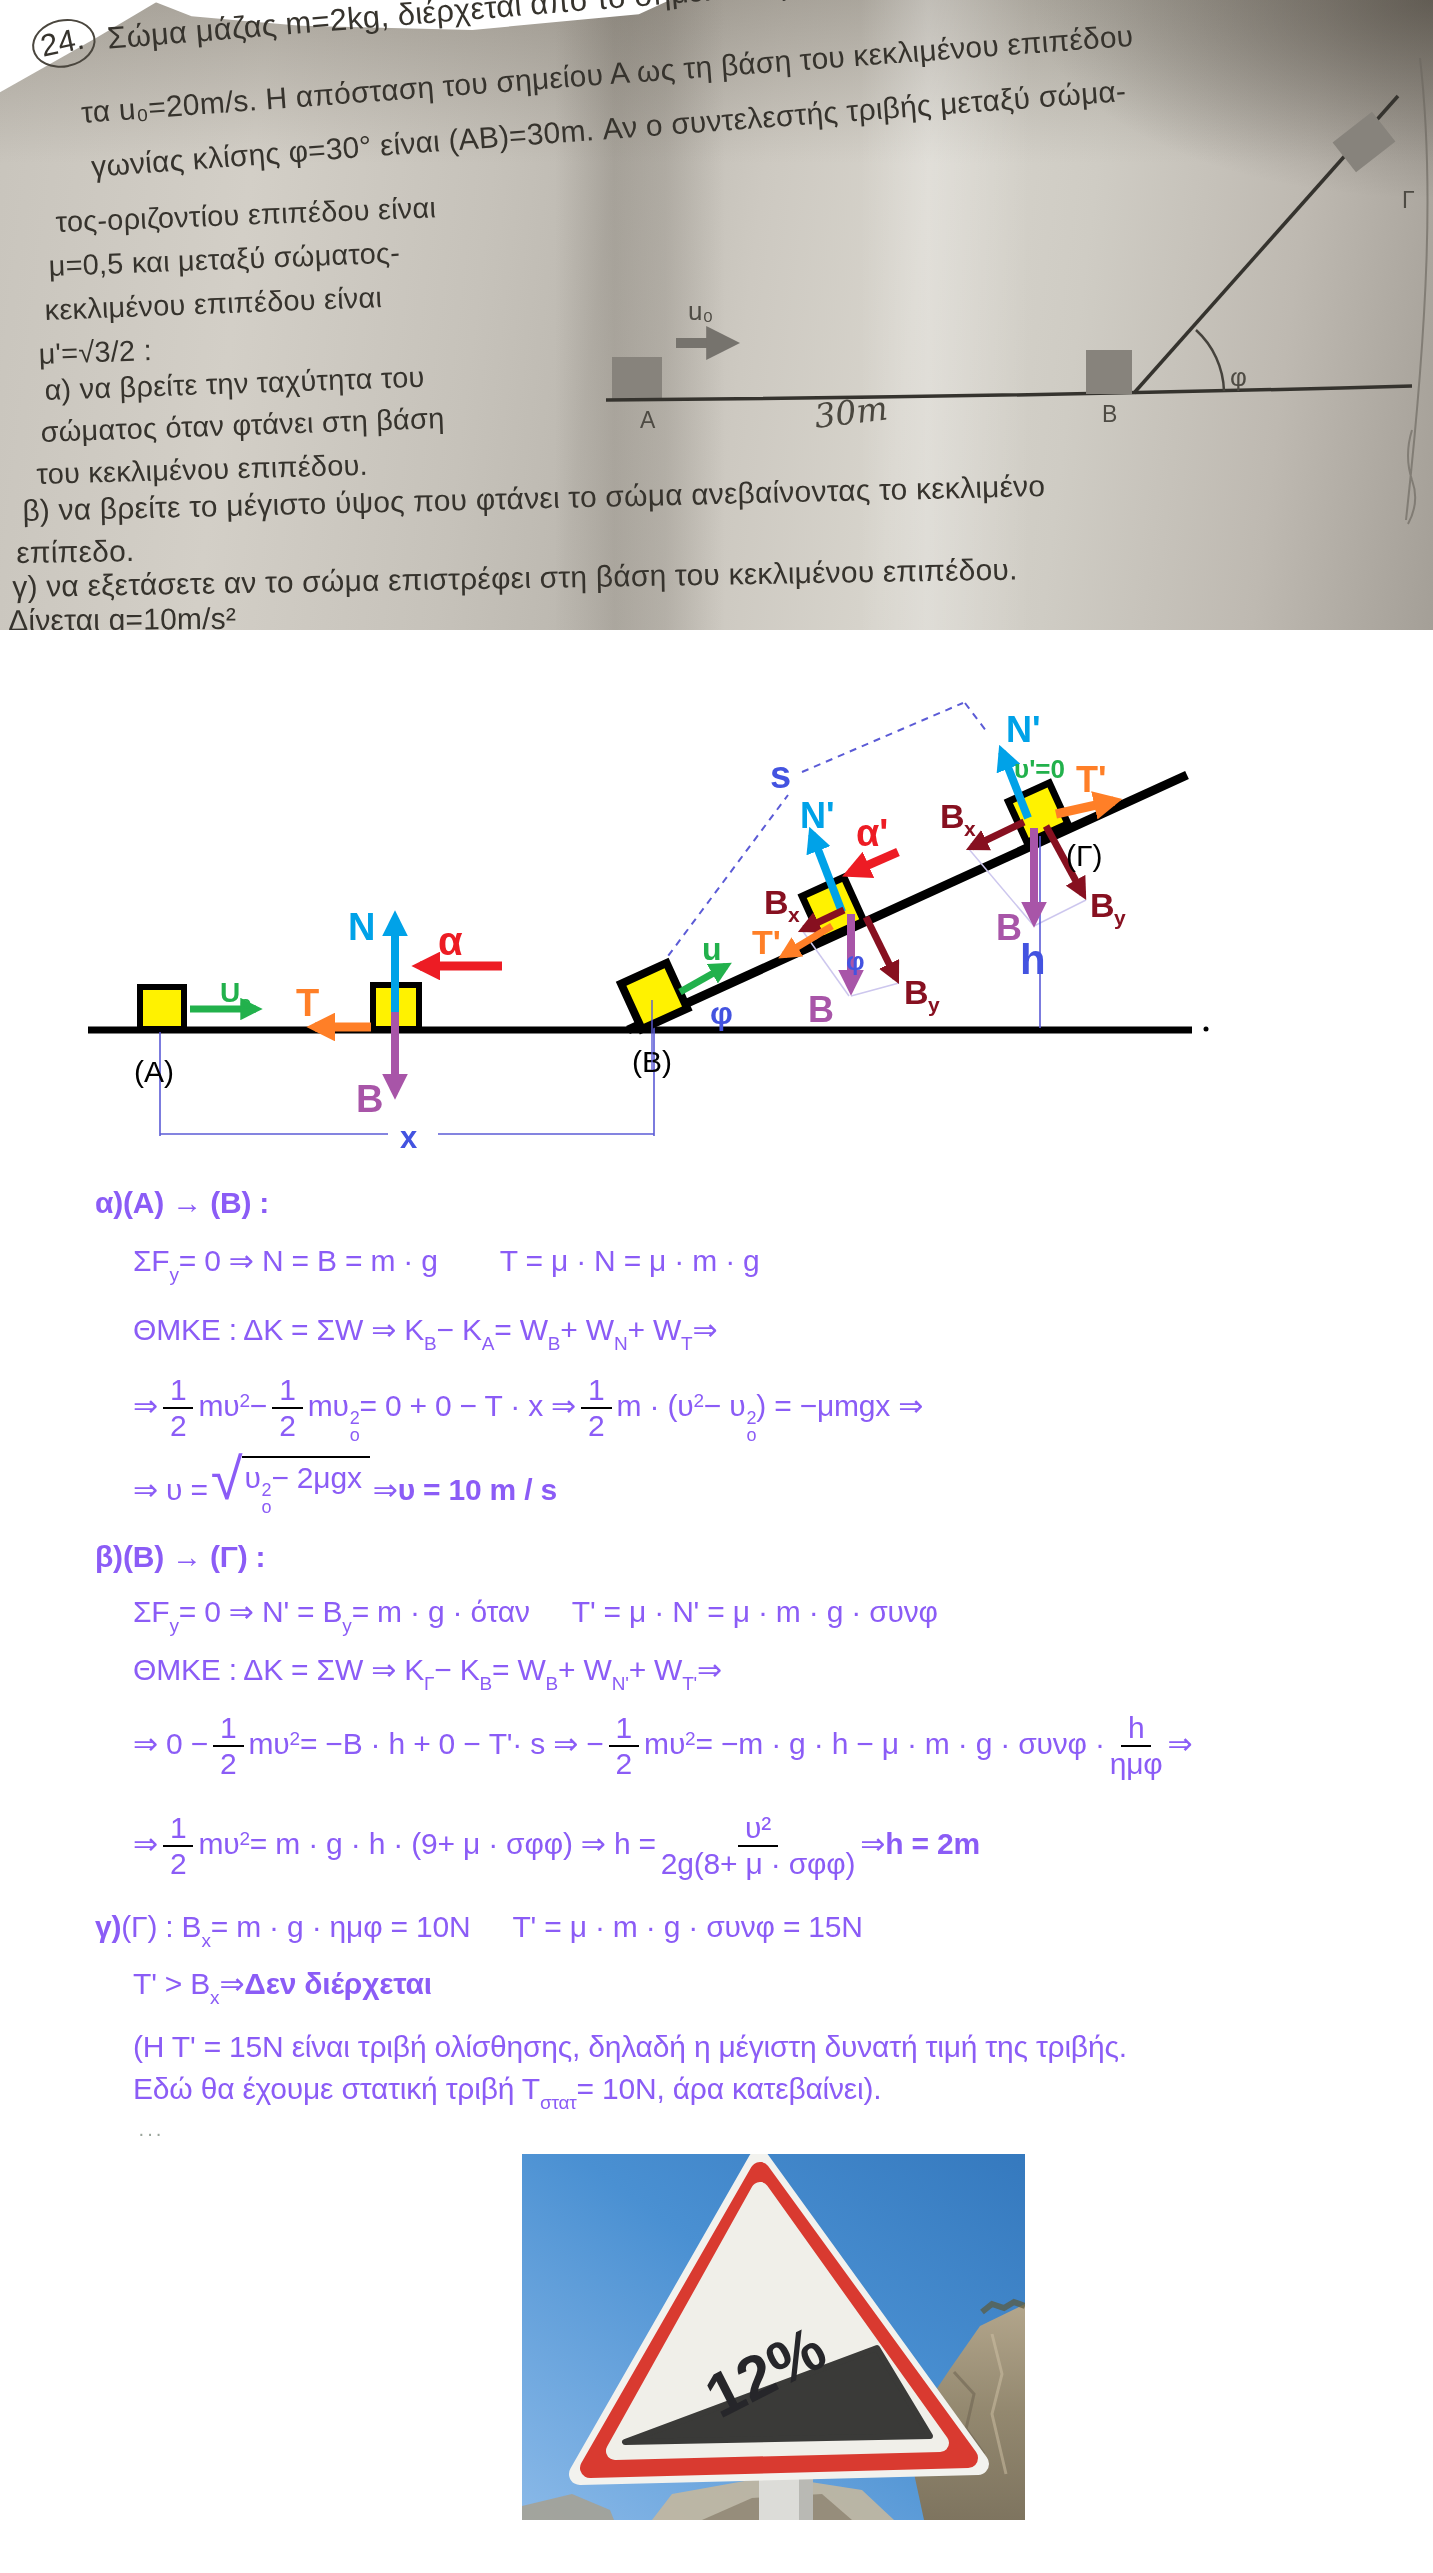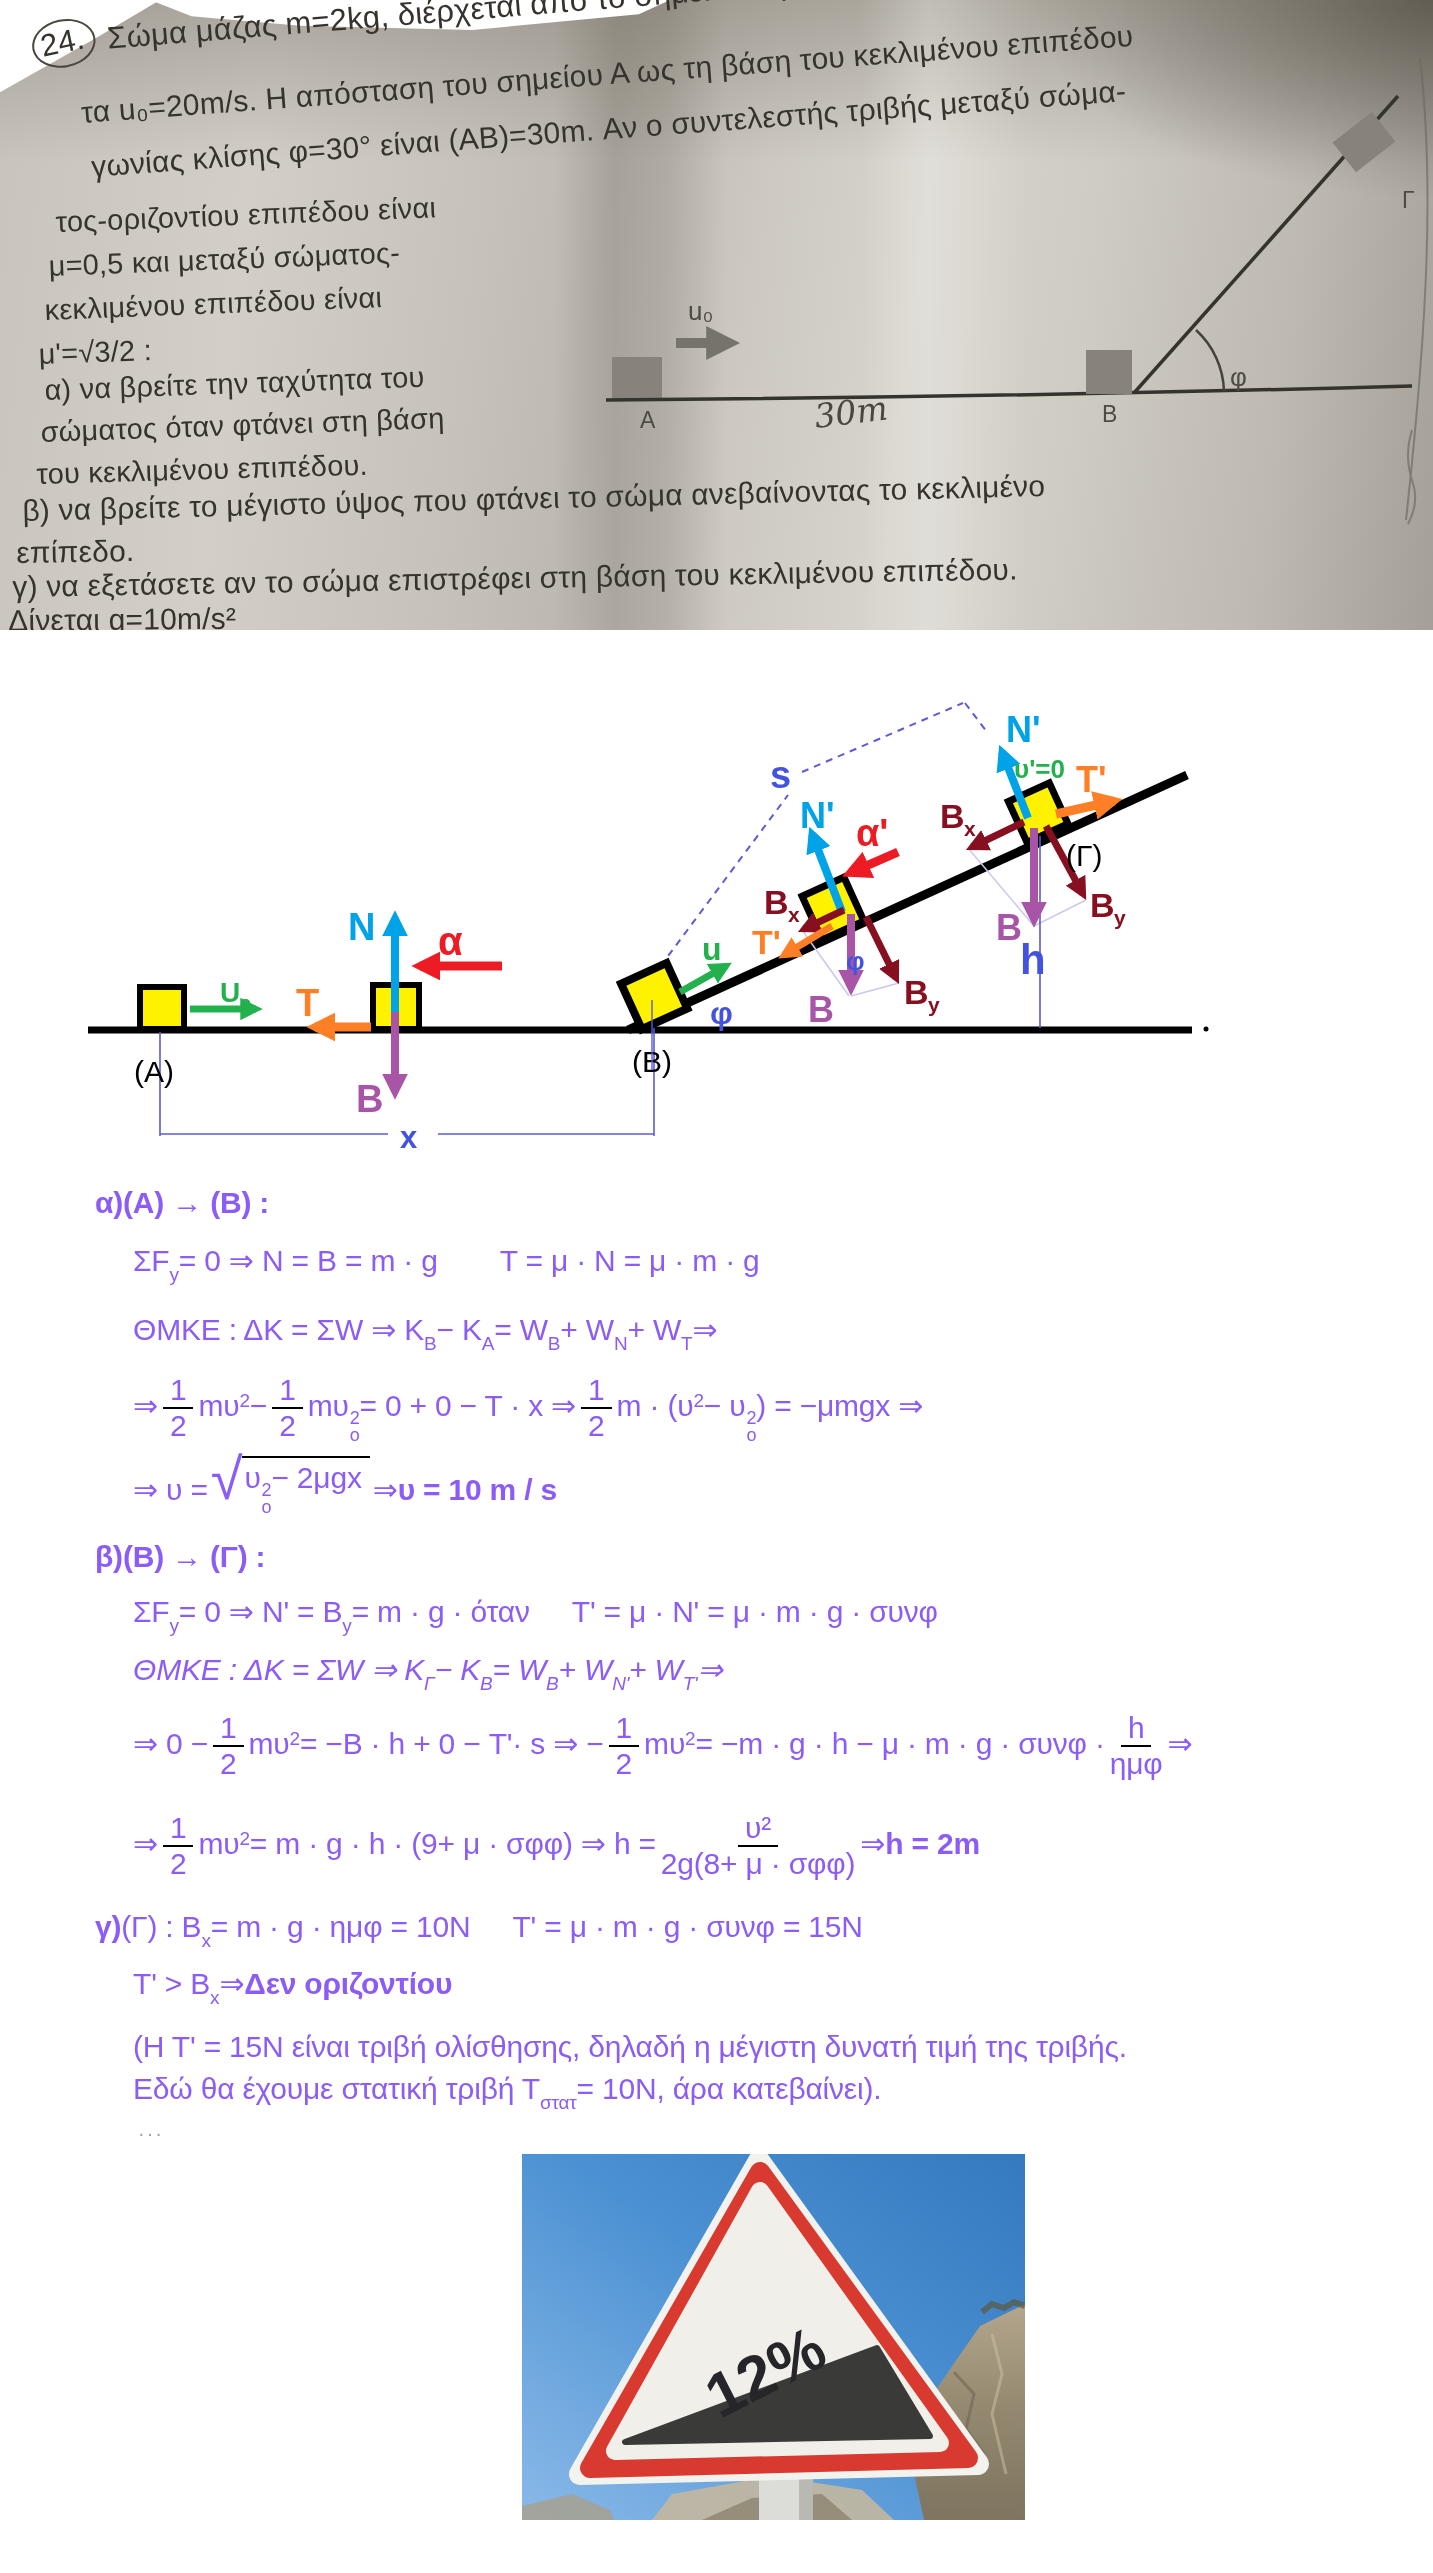--- a/index.html
+++ b/index.html
@@ -236,40 +236,40 @@
         </span><span class="tk">) = −μmgx ⇒</span></div>
       <div class="sol-line" style="top: 1456px; left: 133px;"><span class="tk">⇒ υ = </span><span class="sq">
           <span class="sym">√</span>
           <span class="bd"><span class="tk">υ</span><span class="ss">
               <span>2</span>
               <span>ο</span>
             </span><span class="tk"> − 2μgx</span></span>
         </span><span class="tk"> ⇒ </span><span class="tk b">υ = 10 m / s</span></div>
       <div class="sol-line" style="top: 1540px; left: 95px;"><span class="tk b">β) </span><span class="tk b">(Β) → (Γ) :</span></div>
       <div class="sol-line" style="top: 1594px; left: 133px;"><span class="tk">ΣF</span><span class="sub">y</span><span class="tk"> = 0 ⇒ Ν' = Β</span><span class="sub">y</span><span class="tk"> = m · g · όταν</span><span class="gap" style="width: 42px;"></span><span class="tk">Τ' = μ · Ν' = μ · m · g · συνφ</span></div>
-      <div class="sol-line" style="top: 1652px; left: 133px; font-style: italic;"><span class="tk">ΘΜΚΕ : ΔΚ = ΣW ⇒ Κ</span><span class="sub">Γ</span><span class="tk"> − Κ</span><span class="sub">Β</span><span class="tk"> = W</span><span class="sub">Β</span><span class="tk"> + W</span><span class="sub">Ν'</span><span class="tk"> + W</span><span class="sub">Τ'</span><span class="tk"> ⇒</span></div>
+      <div class="sol-line" style="top: 1652px; left: 133px;"><span class="tk">ΘΜΚΕ : ΔΚ = ΣW ⇒ Κ</span><span class="sub">Γ</span><span class="tk"> − Κ</span><span class="sub">Β</span><span class="tk"> = W</span><span class="sub">Β</span><span class="tk"> + W</span><span class="sub">Ν'</span><span class="tk"> + W</span><span class="sub">Τ'</span><span class="tk"> ⇒</span></div>
       <div class="sol-line" style="top: 1712px; left: 133px;"><span class="tk">⇒ 0 − </span><span class="fr">
           <span class="n">1</span>
           <span class="d">2</span>
         </span><span class="tk">mυ</span><span class="sup">2</span><span class="tk"> = −Β · h + 0 − Τ'· s ⇒ −</span><span class="fr">
           <span class="n">1</span>
           <span class="d">2</span>
         </span><span class="tk">mυ</span><span class="sup">2</span><span class="tk"> = −m · g · h − μ · m · g · συνφ · </span><span class="fr">
           <span class="n">h</span>
           <span class="d">ημφ</span>
         </span><span class="tk"> ⇒</span></div>
       <div class="sol-line" style="top: 1812px; left: 133px;"><span class="tk">⇒ </span><span class="fr">
           <span class="n">1</span>
           <span class="d">2</span>
         </span><span class="tk">mυ</span><span class="sup">2</span><span class="tk"> = m · g · h · (9+ μ · σφφ) ⇒ h = </span><span class="fr">
           <span class="n">υ²</span>
           <span class="d">2g(8+ μ · σφφ)</span>
         </span><span class="tk"> ⇒ </span><span class="tk b">h = 2m</span></div>
       <div class="sol-line" style="top: 1910px; left: 95px;"><span class="tk b">γ) </span><span class="tk">(Γ) : Β</span><span class="sub">x</span><span class="tk"> = m · g · ημφ = 10Ν</span><span class="gap" style="width: 42px;"></span><span class="tk">Τ' = μ · m · g · συνφ = 15Ν</span></div>
-      <div class="sol-line" style="top: 1966px; left: 133px;"><span class="tk">Τ' &gt; Β</span><span class="sub">x</span><span class="tk"> ⇒ </span><span class="tk b">Δεν οριζοντίου</span></div>
+      <div class="sol-line" style="top: 1966px; left: 133px;"><span class="tk">Τ' &gt; Β</span><span class="sub">x</span><span class="tk"> ⇒ </span><span class="tk b">Δεν διέρχεται</span></div>
       <div class="sol-line" style="top: 2022px; left: 133px; margin-top: 8px;"><span class="tk">(Η Τ' = 15Ν είναι τριβή ολίσθησης, δηλαδή η μέγιστη δυνατή τιμή της τριβής.</span></div>
       <div class="sol-line" style="top: 2072px; left: 133px;"><span class="tk">Εδώ θα έχουμε στατική τριβή Τ</span><span class="sub">στατ</span><span class="tk"> = 10Ν, άρα κατεβαίνει).</span></div>
       <div class="sol-line dots" style="top: 2122px; left: 138px;"><span class="tk">···</span></div>
     </div>
 
   <div class="photo">
     <svg width="503" height="366" viewBox="0 0 503 366">
       <defs>
         <linearGradient id="skyG" x1="1" y1="0" x2="0" y2="1">
           <stop offset="0" stop-color="#3579be"></stop>

